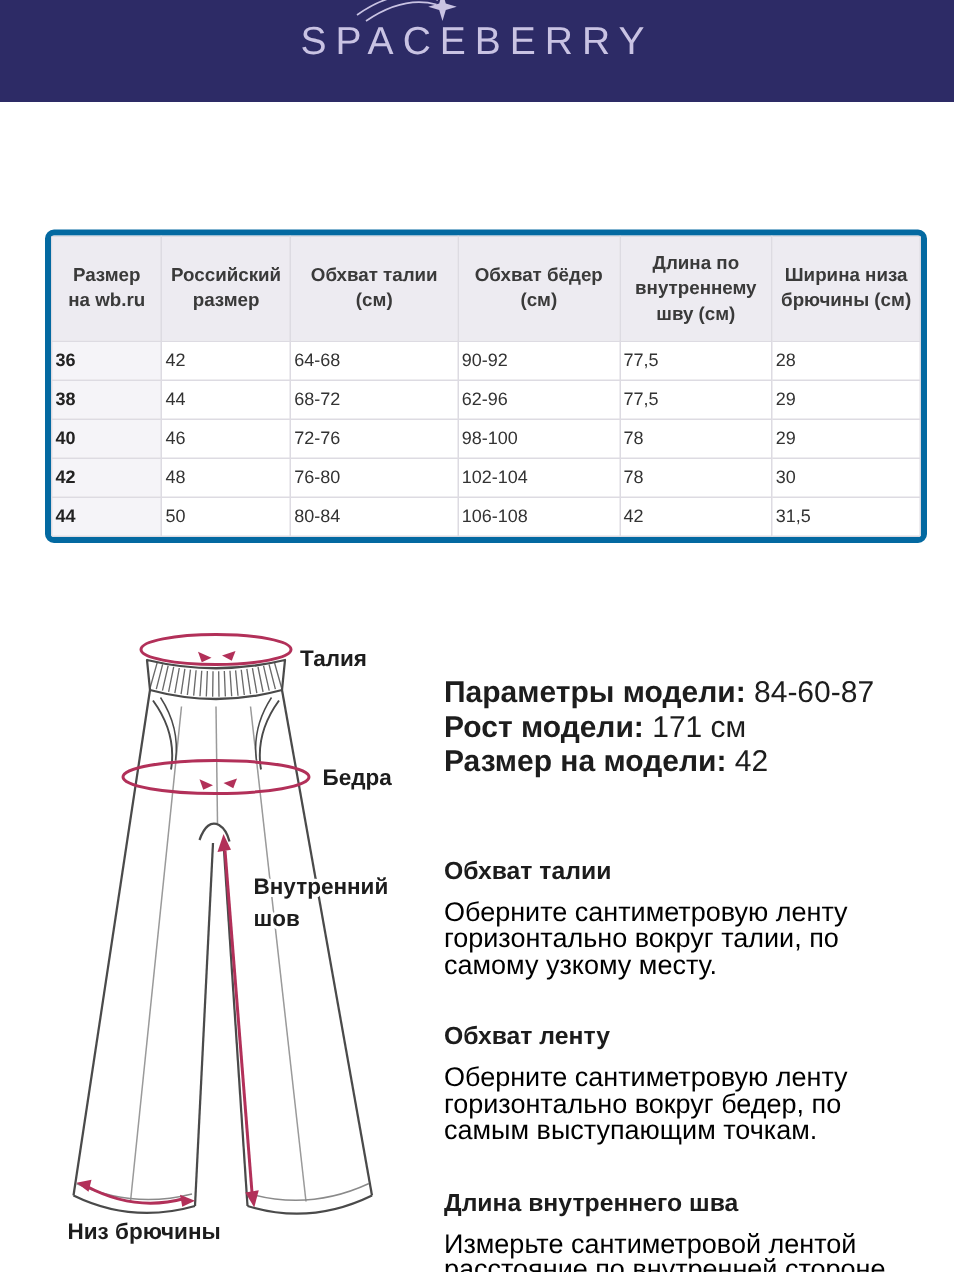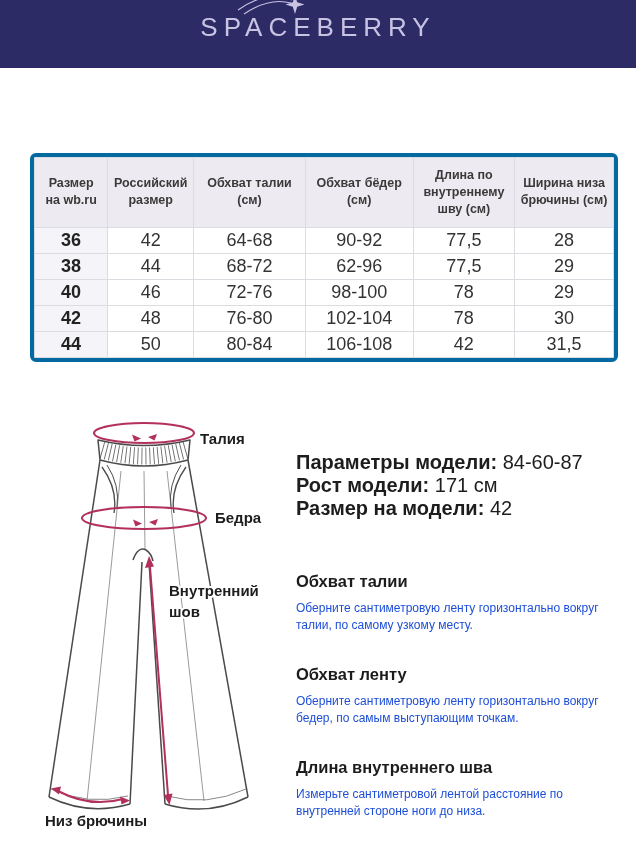--- a/index.html
+++ b/index.html
@@ -28,42 +28,42 @@
     border:4px solid #0369a1;
   }
   table.size-table { width:100%; border-collapse:collapse; }
   .size-table th, .size-table td { border:1px solid #dddbe2; }
   .size-table thead th {
     background:#edebf1; color:#3a3a3a;
     font-size:12.5px; font-weight:600; line-height:1.35;
     padding:9px 5px; text-align:center; vertical-align:middle;
   }
   .size-table tbody td {
-    background:#ffffff; font-size:18px; color:#333;
-    text-align:center; vertical-align:middle;
+    background:#ffffff; font-size:12px; color:#333;
+    vertical-align:middle;
     height:26px; padding:2px 2px;
   }
   .size-table tbody td:first-child {
     background:#f5f4f8; font-weight:700; color:#222;
   }
   
   .lower { display:flex; margin-top:45px; }
   .diagram { width:270px; margin-left:22px; flex:none; }
   .diagram svg { display:block; }
   .info-col { width:322px; margin-left:4px; padding-top:44px; flex:none; }
   .model-info div { font-size:20px; line-height:23px; color:#1d1d1d; }
   .model-info .lbl { font-weight:700; }
   .model-info .val { font-weight:400; }
   .measure-section { margin-top:30px; }
   .measure-section.first { margin-top:52px; }
   .measure-section h3 {
     margin:0 0 9px 0; font-size:16.5px; font-weight:700; color:#1c1c1c;
   }
   .measure-section p {
-    margin:0; font-size:12px; line-height:17.5px; color:#1d4ed8; max-width:308px;
+    margin:0; font-size:18px; line-height:17.5px; color:#000000; max-width:308px;
   }
   .svg-label {
     font-family:"Liberation Sans", sans-serif;
     font-size:15px; font-weight:600; fill:#1d1d1d;
     paint-order:stroke; stroke:#ffffff; stroke-width:4px; stroke-linejoin:round;
   }
 </style>
 </head>
 <body>
 

